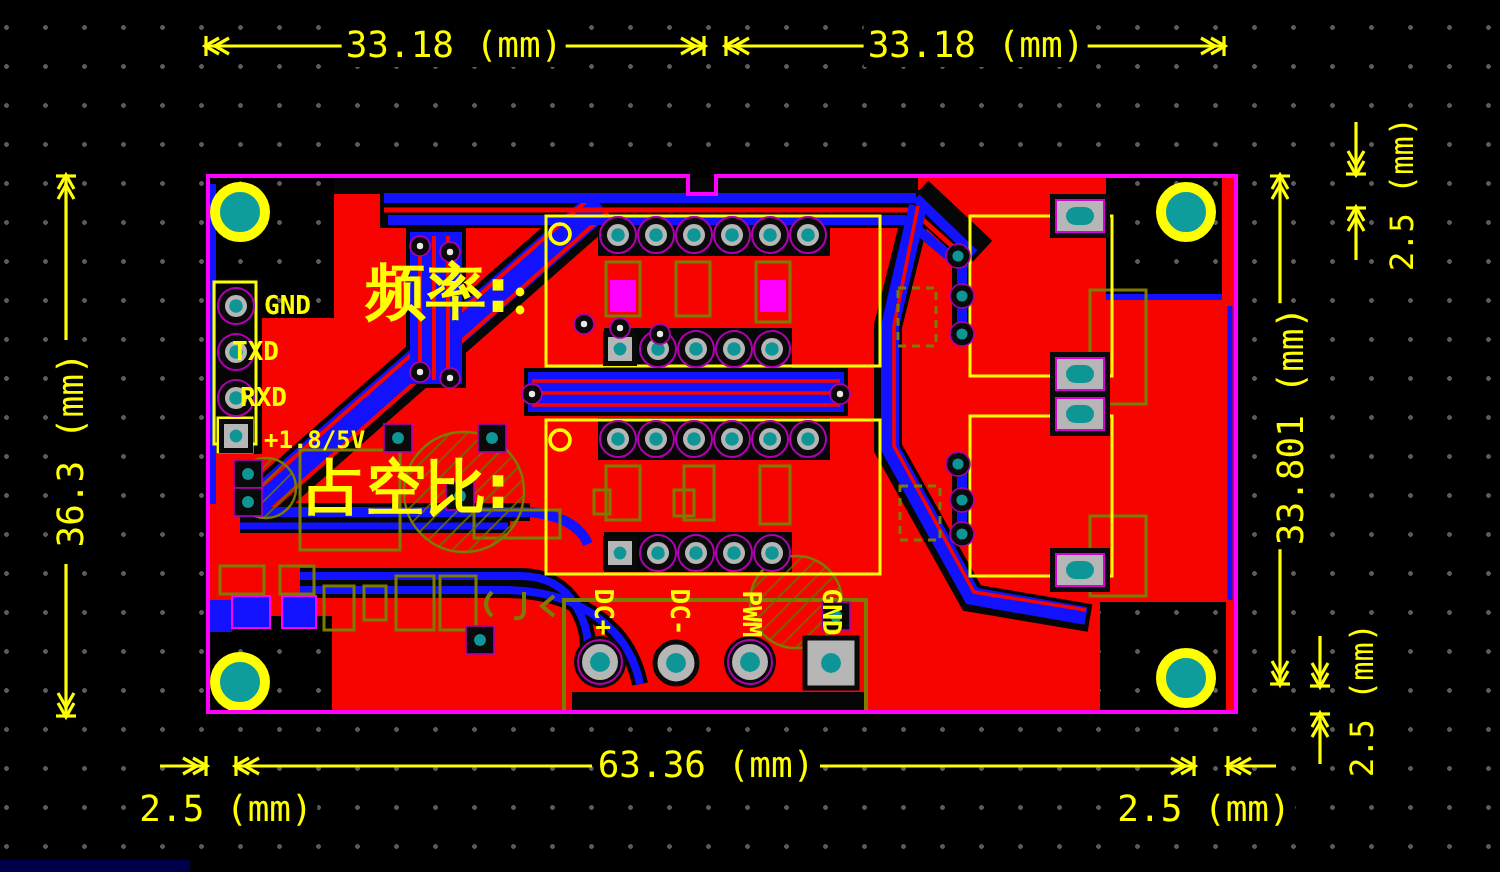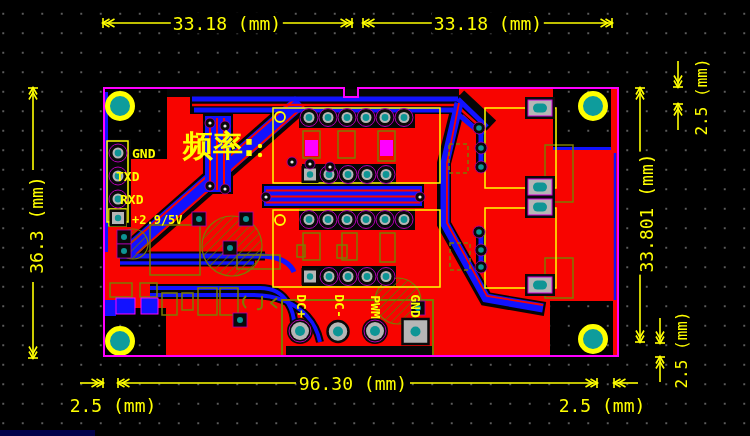--- a/index.html
+++ b/index.html
@@ -288,30 +288,31 @@
       <path d="M638,383 H614" marker-end="url(#dimA)"></path>
     </g>
   </svg>
 
   <div class="dim" style="left:227px;top:23px">33.18 (mm)</div>
   <div class="dim" style="left:488px;top:23px">33.18 (mm)</div>
   <div class="dim rot" style="left:36px;top:225px">36.3 (mm)</div>
   <div class="dim rot" style="left:646px;top:213px">33.801 (mm)</div>
   <div class="dim rot small" style="left:701px;top:97px">2.5 (mm)</div>
   <div class="dim rot small" style="left:681px;top:350px">2.5 (mm)</div>
-  <div class="dim" style="left:353px;top:383px">96.30 (mm)</div>
+  <div class="dim" style="left:353px;top:383px">63.36 (mm)</div>
   <div class="dim" style="left:113px;top:405px">2.5 (mm)</div>
   <div class="dim" style="left:602px;top:405px">2.5 (mm)</div>
 
   <div class="silk" style="left:132px;top:146px">GND</div>
   <div class="silk" style="left:116px;top:169px">TXD</div>
   <div class="silk" style="left:120px;top:192px">RXD</div>
-  <div class="silk" style="left:132px;top:213px;font-size:12px">+2.9/5V</div>
+  <div class="silk" style="left:132px;top:213px;font-size:12px">+1.8/5V</div>
 
   <div class="silk vert" style="left:301px;top:306px">DC+</div>
   <div class="silk vert" style="left:339px;top:306px">DC-</div>
   <div class="silk vert" style="left:375px;top:307px">PWM</div>
   <div class="silk vert" style="left:415px;top:306px">GND</div>
 
   <div class="cjk" style="left:183px;top:126px">频率:</div>
+  <div class="cjk" style="left:153px;top:224px">占空比:</div>
 
   <div class="navybar"></div>
 </div>
 
 </body></html>

